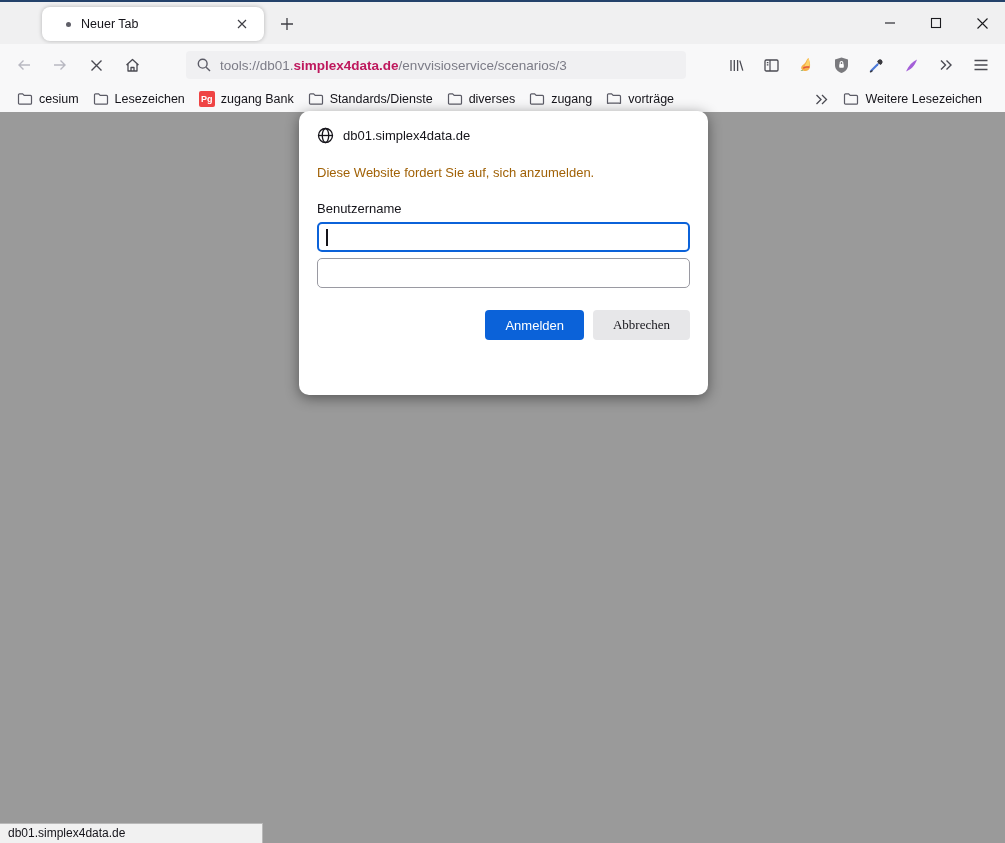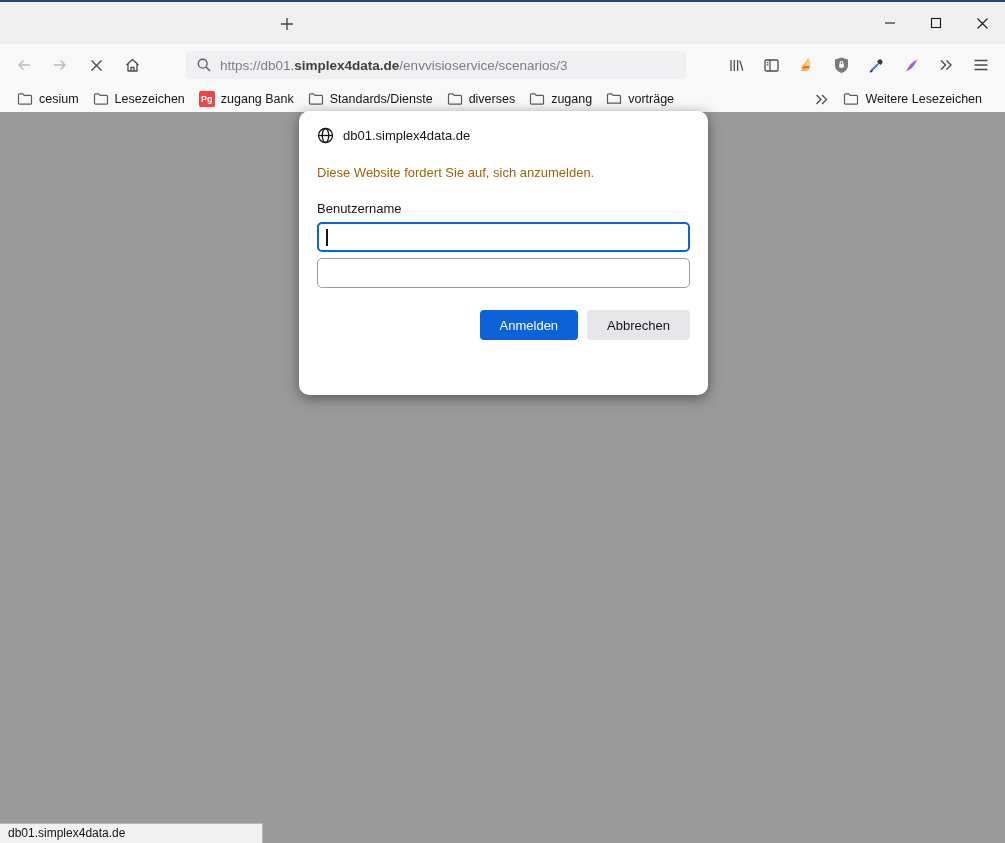--- a/index.html
+++ b/index.html
@@ -21,21 +21,21 @@
   .newtab-btn { position:absolute; left:274px; top:9px; width:26px; height:26px; border-radius:4px; }
   .win-controls { position:absolute; right:0; top:0; height:42px; display:flex; }
   .win-btn { width:46px; height:42px; display:flex; align-items:center; justify-content:center; }
 
   
   .navbar { position:absolute; top:44px; left:0; width:100%; height:42px; background:#f8f8f9; display:flex; align-items:center; padding:0 8px; }
   .nav-btn { width:32px; height:30px; border-radius:4px; margin-right:4px; }
   .urlbar { margin-left:34px; width:500px; height:28px; background:#f0f0f2; border-radius:4px; display:flex; align-items:center; padding:0 10px; }
   .urlbar-text { font-size:13.5px; margin-left:8px; white-space:nowrap; overflow:hidden; }
   .url-dim { color:#7c7c87; }
-  .url-domain { color:#404040; font-weight:600; }
+  .url-domain { color:#be185d; font-weight:600; }
   .nav-right { margin-left:auto; display:flex; align-items:center; }
   .nav-right .icon-btn { width:32px; height:30px; border-radius:4px; margin-left:3px; }
 
   
   .bookmarks { position:absolute; top:86px; left:0; width:100%; height:26px; background:#f8f8f9; display:flex; align-items:center; padding:0 12px; }
   .bm-item { display:flex; align-items:center; height:22px; padding:0 5px; margin-right:4px; border-radius:3px; }
   .bm-label { font-size:12.5px; color:#15141a; margin-left:6px; white-space:nowrap; }
   .pg-badge { width:16px; height:16px; border-radius:2px; background:#ef4444; color:#fff; font-size:9px; font-weight:bold;
               display:flex; align-items:center; justify-content:center; }
   .bm-overflow { margin-left:auto; width:26px; height:22px; border-radius:3px; }
@@ -53,35 +53,46 @@
   .dlg-label { font-size:13px; color:#15141a; margin-top:21px; }
   .dlg-input { display:block; width:373px; height:30px; margin-top:6px; border:1px solid #9a9aa2; border-radius:5px;
                font-family:"Liberation Sans",sans-serif; font-size:13px; padding:0 8px; background:#fff; outline:none; }
   .input-wrap { position:relative; width:373px; }
   .dlg-input.focused { border:2px solid #0b62d9; }
   .caret { position:absolute; left:9px; top:7px; width:1.5px; height:17px; background:#15141a; animation:blink 1.1s steps(1) infinite; }
   @keyframes blink { 50% { opacity:0; } }
   .dlg-buttons { display:flex; justify-content:flex-end; margin-top:22px; }
   .btn { height:30px; padding:0 20px; border:none; border-radius:4px; font-family:"Liberation Sans",sans-serif; font-size:13px; }
   .btn-primary { background:#0b62d9; color:#ffffff; margin-right:9px; }
-  .btn-secondary { background:#e7e7e9; color:#15141a; }
+  .btn-secondary { background:#e7e7e9; color:#15141a;font-family:Liberation Serif, serif; }
 
   
   .status-tooltip { position:absolute; left:0; bottom:0; width:263px; height:20px; background:#f1f1f1;
                     border-top:1px solid #b9b9b9; border-right:1px solid #b9b9b9;
                     font-size:12px; color:#15141a; line-height:19px; padding-left:8px; }
   svg { display:block; }
 </style>
 </head>
 <body>
 
 <div class="window">
   <div class="accent-line"></div>
 
   <div class="tabbar">
+    <div class="tab">
+      <span class="tab-dot"></span>
+      <span class="tab-title">Neuer Tab</span>
+      <button class="icon-btn tab-close">
+        <span>
+          <svg width="12" height="12" viewBox="0 0 12 12">
+              <path d="M2 2 L10 10 M10 2 L2 10" stroke="#3f3f46" stroke-width="1.2" fill="none"></path>
+            </svg>
+        </span>
+      </button>
+    </div>
     <button class="icon-btn newtab-btn">
       <span>
         <svg width="14" height="14" viewBox="0 0 14 14">
             <path d="M7 1 V13 M1 7 H13" stroke="#3f3f46" stroke-width="1.3" fill="none"></path>
           </svg>
       </span>
     </button>
     <div class="win-controls">
       <button class="icon-btn win-btn">
         <span>
@@ -137,21 +148,21 @@
       </span>
     </button>
 
     <div class="urlbar">
       <span>
         <svg width="16" height="16" viewBox="0 0 16 16">
             <circle cx="6.7" cy="6.7" r="4.4" stroke="#5b5b66" stroke-width="1.4" fill="none"></circle>
             <path d="M10.2 10.2 L14 14" stroke="#5b5b66" stroke-width="1.4"></path>
           </svg>
       </span>
-      <span class="urlbar-text"><span class="url-dim">https://db01.</span><span class="url-domain">simplex4data.de</span><span class="url-dim">/envvisioservice/scenarios/3</span></span>
+      <span class="urlbar-text"><span class="url-dim">tools://db01.</span><span class="url-domain">simplex4data.de</span><span class="url-dim">/envvisioservice/scenarios/3</span></span>
     </div>
 
     <div class="nav-right">
       <button class="icon-btn">
         <span>
           <svg width="17" height="17" viewBox="0 0 17 17">
               <path d="M3 3 V14 M6.3 3 V14 M9.6 3 V14 M11.8 3.6 L14.8 13.6" stroke="#4a4a52" stroke-width="1.3" fill="none"></path>
             </svg>
         </span>
       </button>

